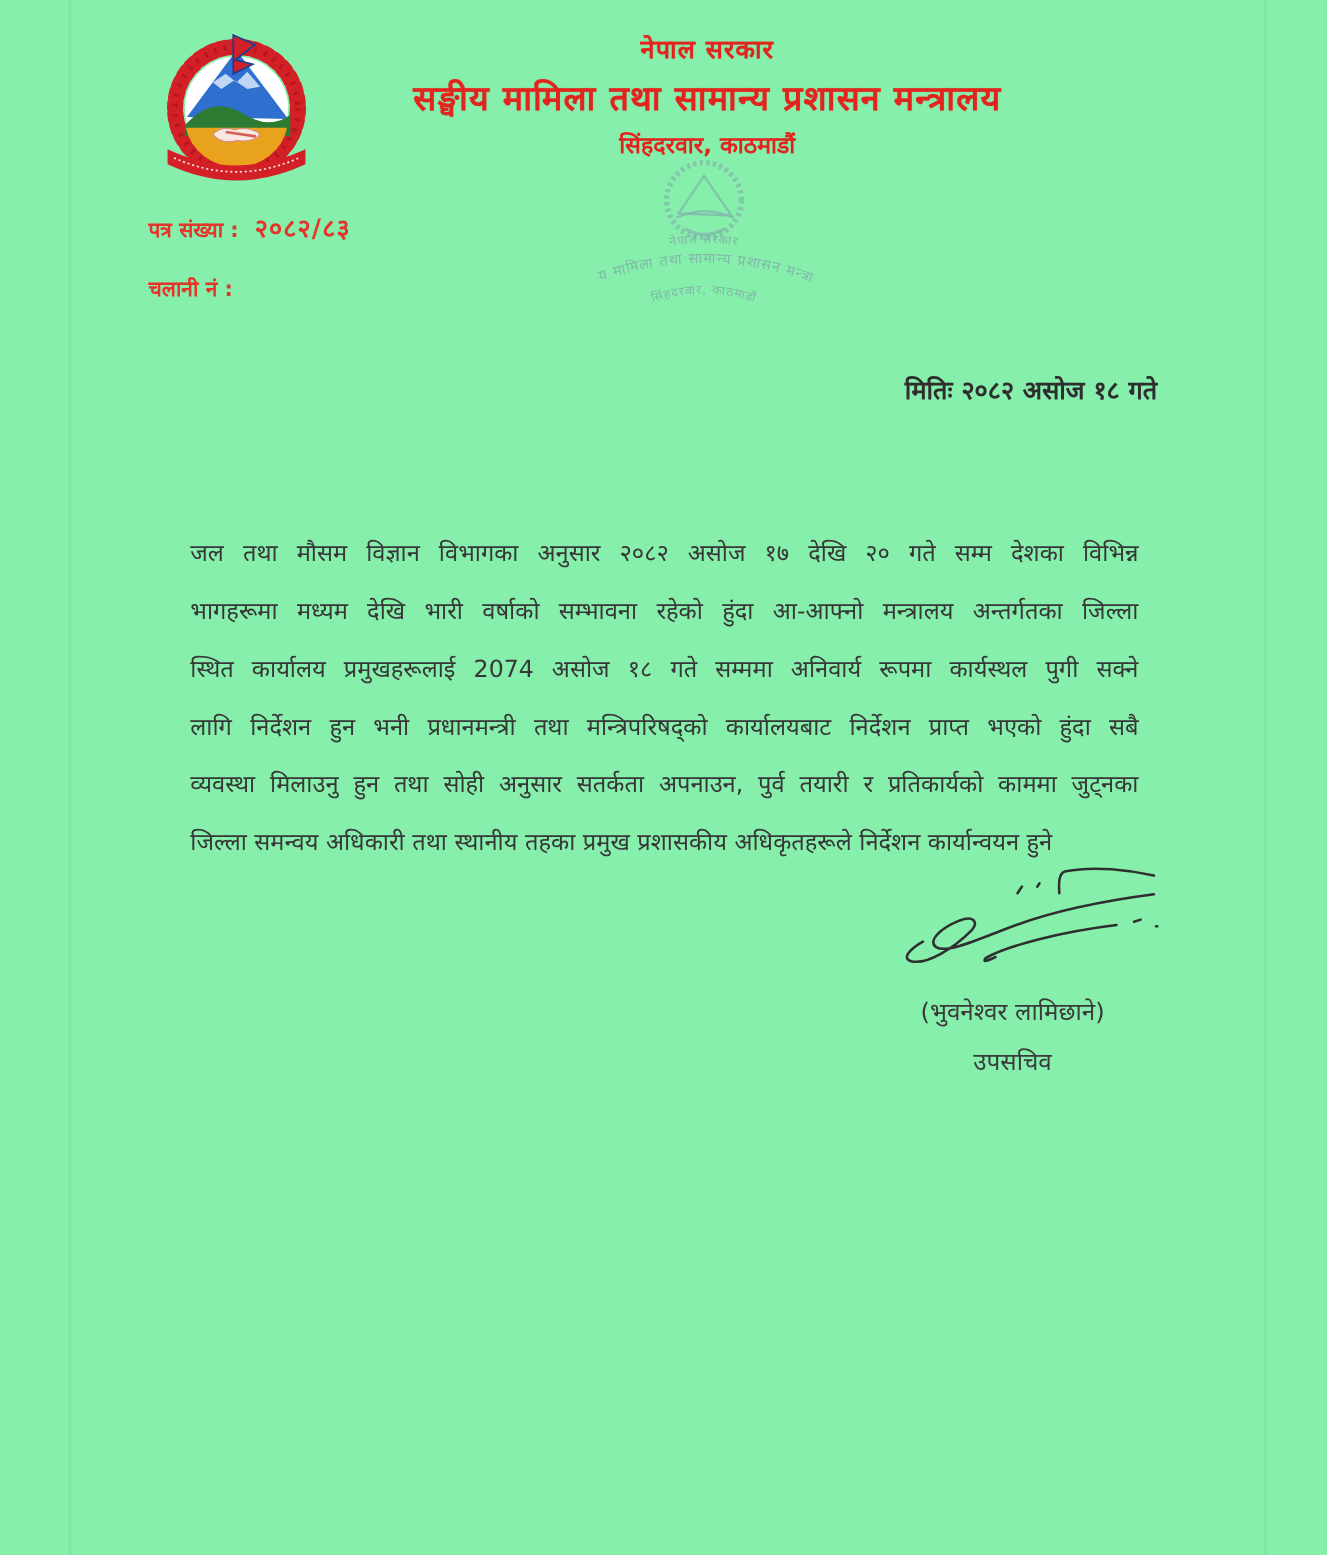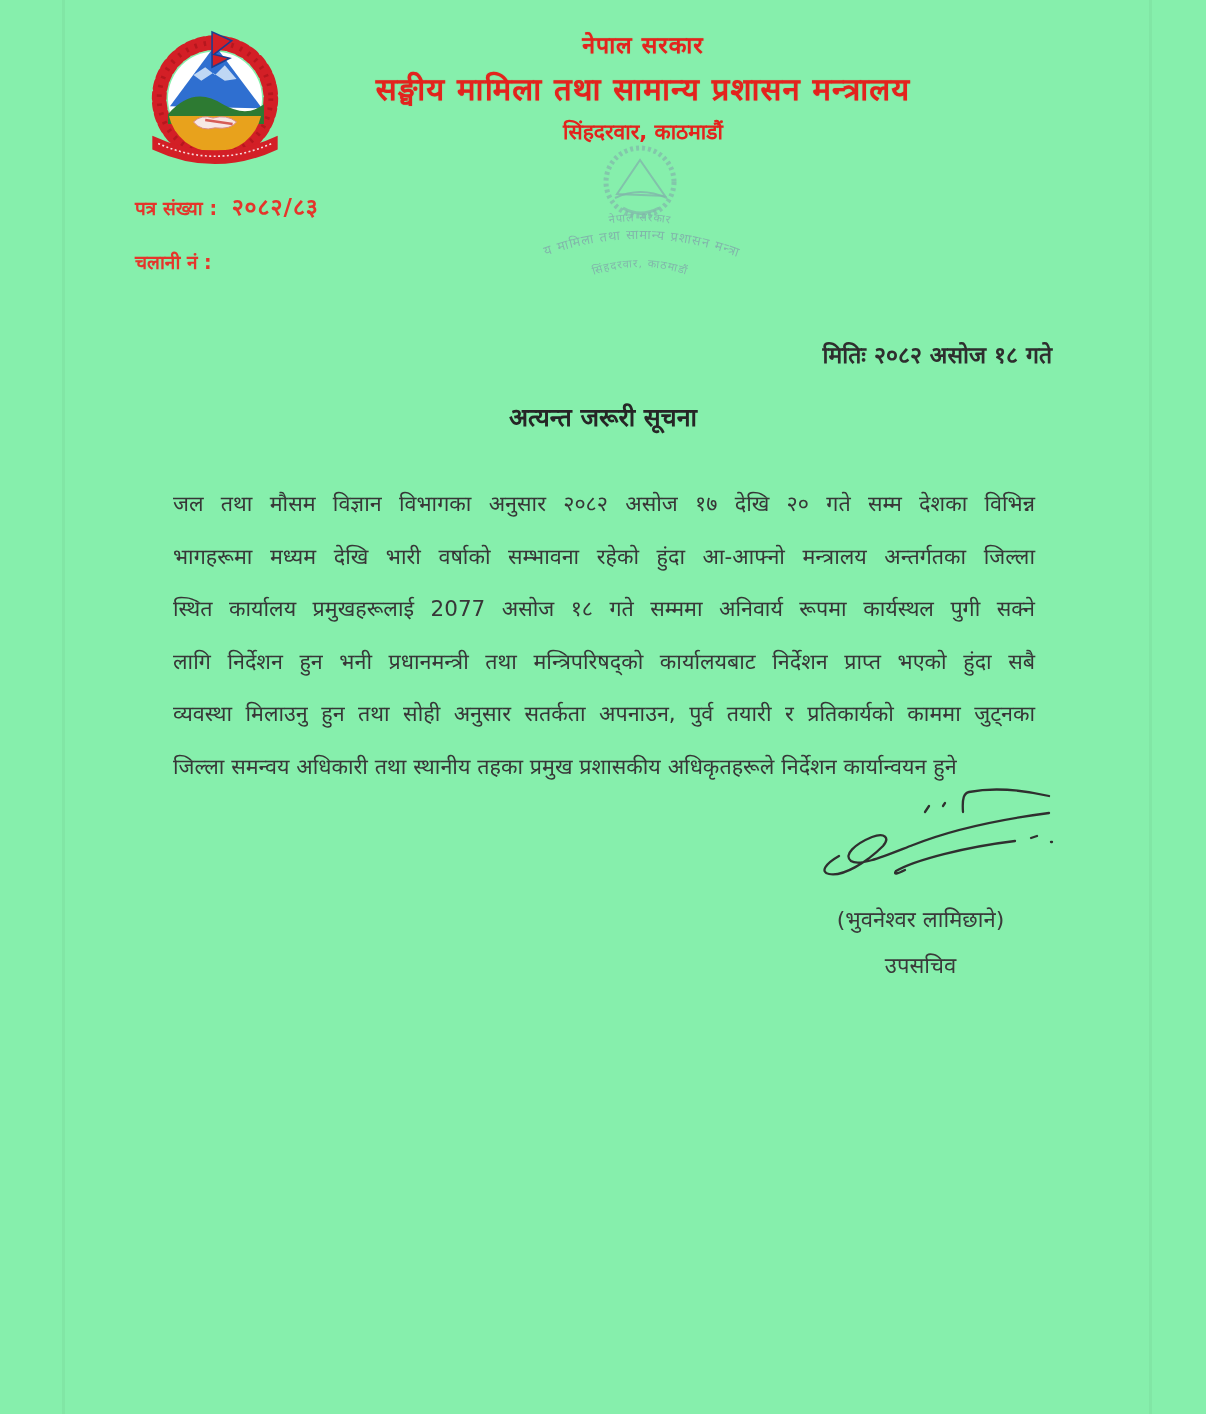--- a/index.html
+++ b/index.html
@@ -203,26 +203,25 @@
     <text class="stamp-text stamp-text-lg" text-anchor="middle">
       <textPath href="#stamp-arc2" startOffset="50%">सङ्घीय मामिला तथा सामान्य प्रशासन मन्त्रालय</textPath>
     </text>
     <text class="stamp-text" text-anchor="middle">
       <textPath href="#stamp-arc3" startOffset="50%">सिंहदरवार, काठमाडौं</textPath>
     </text>
   </svg>
 
   <div class="date-line">मितिः २०८२ असोज १८ गते</div>
 
-  <div class="subject">अत्यन्त जरूरी सूचना</div>
 
   <div class="body-text">
     <div class="body-line">जल तथा मौसम विज्ञान विभागका अनुसार २०८२ असोज १७ देखि २० गते सम्म देशका विभिन्न</div>
     <div class="body-line">भागहरूमा मध्यम देखि भारी वर्षाको सम्भावना रहेको हुंदा आ-आफ्नो मन्त्रालय अन्तर्गतका जिल्ला</div>
-    <div class="body-line">स्थित कार्यालय प्रमुखहरूलाई 2077 असोज १८ गते सम्ममा अनिवार्य रूपमा कार्यस्थल पुगी सक्ने</div>
+    <div class="body-line">स्थित कार्यालय प्रमुखहरूलाई 2074 असोज १८ गते सम्ममा अनिवार्य रूपमा कार्यस्थल पुगी सक्ने</div>
     <div class="body-line">लागि निर्देशन हुन भनी प्रधानमन्त्री तथा मन्त्रिपरिषद्को कार्यालयबाट निर्देशन प्राप्त भएको हुंदा सबै</div>
     <div class="body-line">व्यवस्था मिलाउनु हुन तथा सोही अनुसार सतर्कता अपनाउन, पुर्व तयारी र प्रतिकार्यको काममा जुट्नका</div>
     <div class="body-line">जिल्ला समन्वय अधिकारी तथा स्थानीय तहका प्रमुख प्रशासकीय अधिकृतहरूले निर्देशन कार्यान्वयन हुने</div>
   </div>
 
   <svg class="signature-svg" viewBox="0 0 280 112" aria-hidden="true">
     <g fill="none" stroke="#2f2f2f" stroke-width="2.3" stroke-linecap="round">
 
       <path d="M158,30 C157,16 159,11 164,10 C190,5 222,9 244,14"></path>
 

